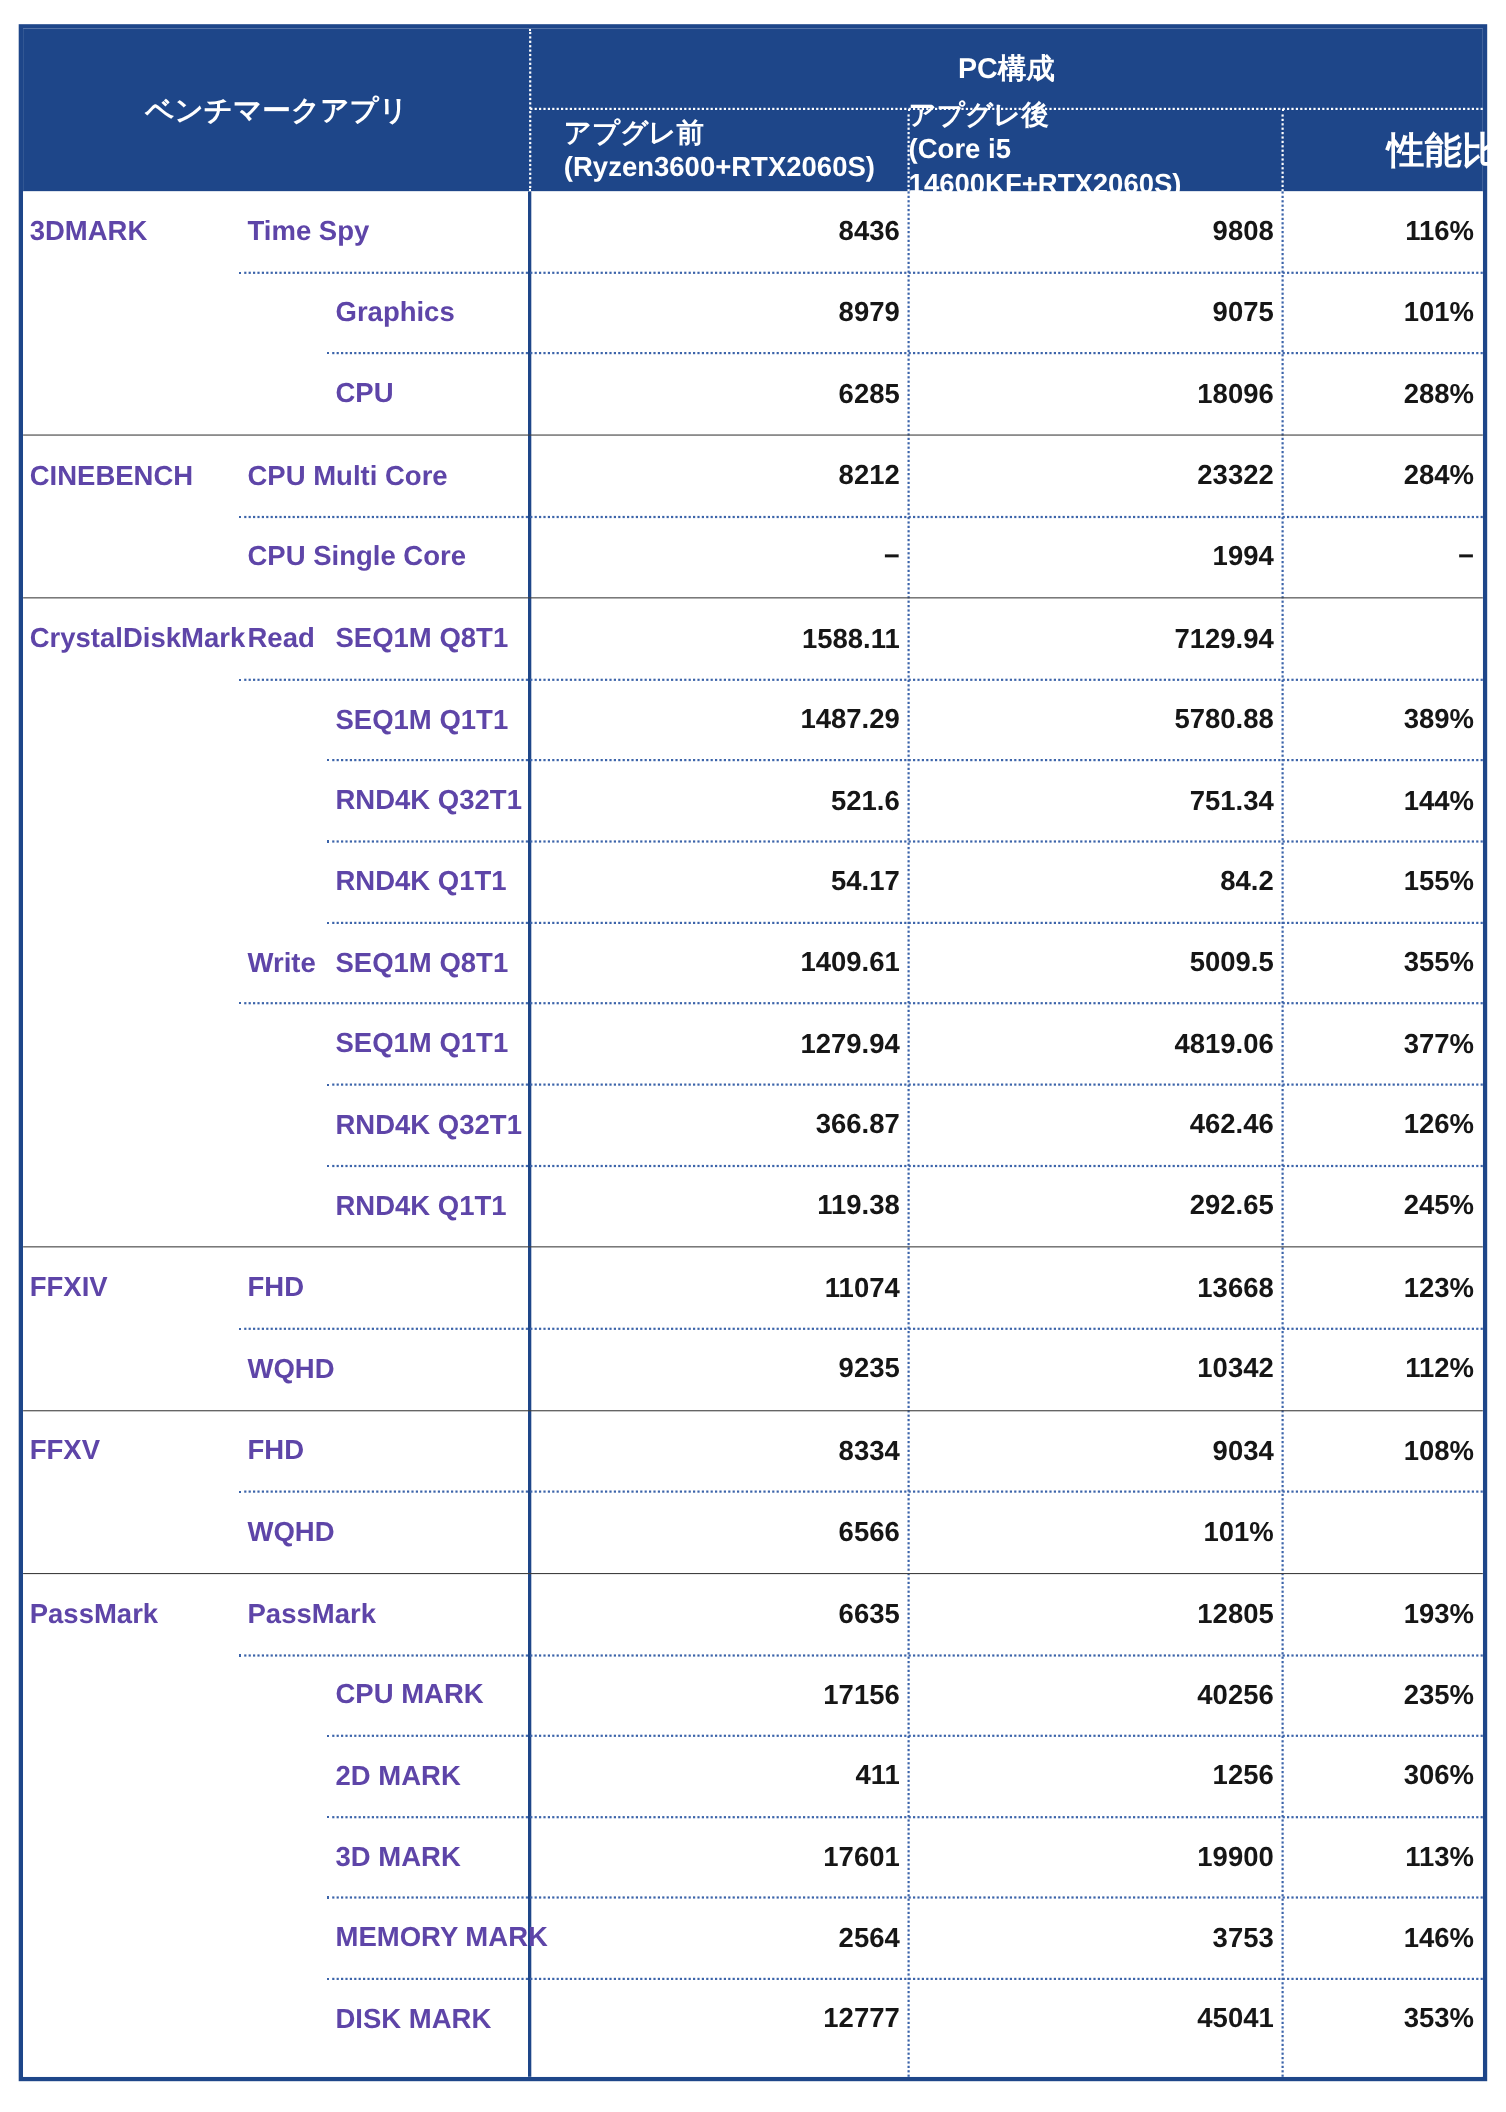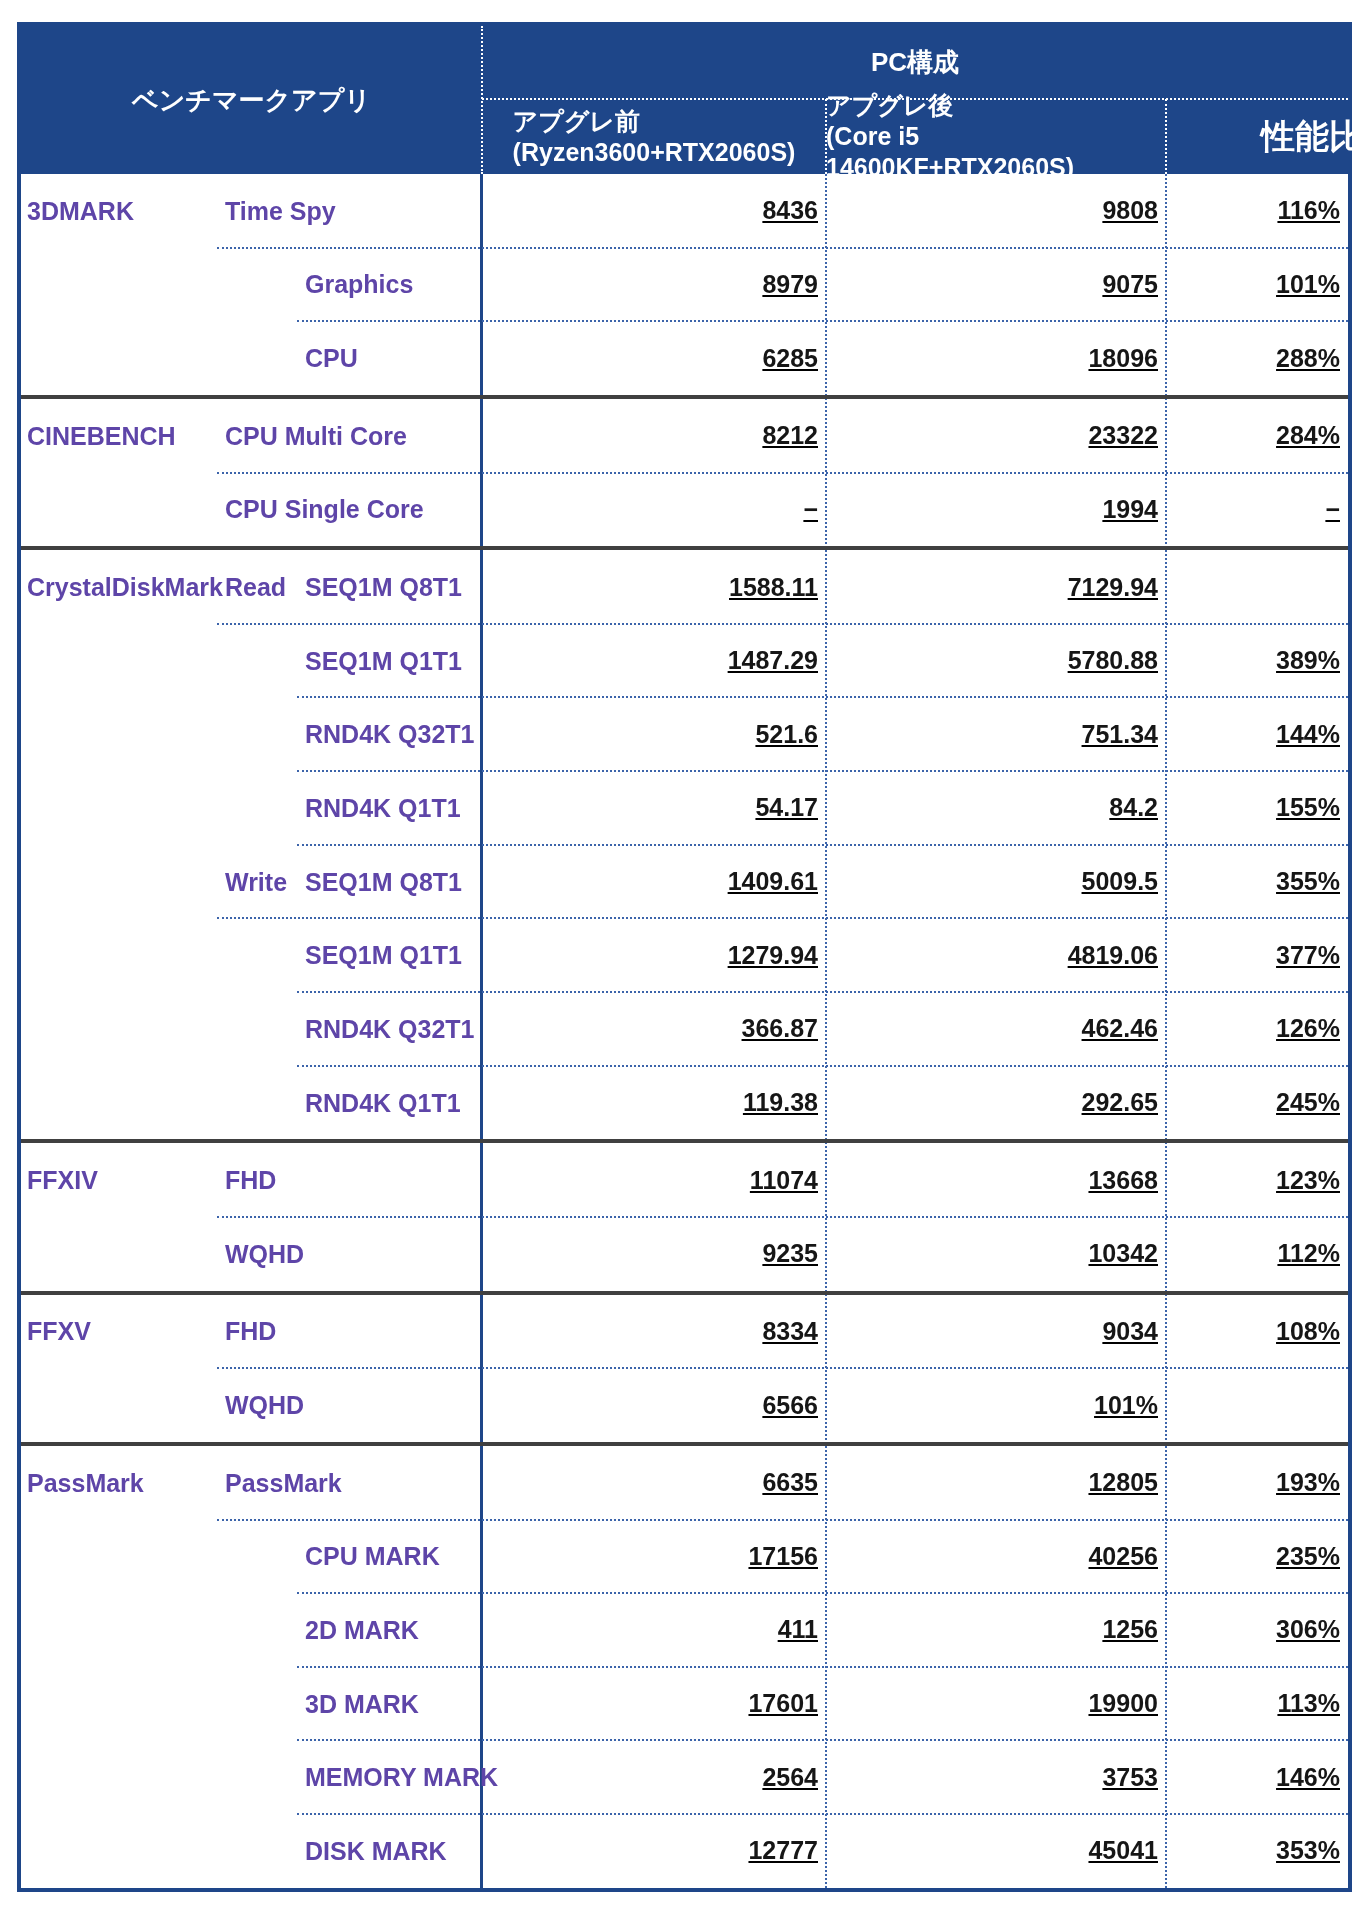--- a/index.html
+++ b/index.html
@@ -28,22 +28,22 @@
   .hdr-vline.v2{left:804px;top:73px;height:75px;}
   .hdr-vline.v3{left:1144px;top:73px;height:75px;}
   .hdr-hline{position:absolute;left:461px;right:0;top:72px;border-top:2px dotted #ffffff;height:0;}
   
   .tbody{position:relative;width:1327px;height:1714px;background:#ffffff;}
   .v-overlay{position:absolute;top:0;bottom:0;z-index:1;}
   .v-solid{left:459px;width:3px;background:#1e4689;}
   .v-dot{width:0;border-left:2px dotted #3c64aa;}
   .v-dot.a{left:804px;}
   .v-dot.b{left:1144px;}
-  .section{position:relative;z-index:2;text-decoration:underline;}
-  .section + .section{border-top:4px solid #404040;}
+  .section{position:relative;z-index:2;}
+  .section + .section{border-top:1px solid #404040;}
   .row{
     position:relative;height:73.65px;
     display:grid;grid-template-columns:461px 344px 340px 182px;
   }
   .row-sep{position:absolute;top:-1px;right:0;height:0;border-top:2px dotted #3c64aa;}
   .row-sep.lvl2{left:196px;}
   .row-sep.lvl3{left:276px;}
   .label-cell{position:relative;}
   .label-cell span{
     position:absolute;top:50%;transform:translateY(-50%);

